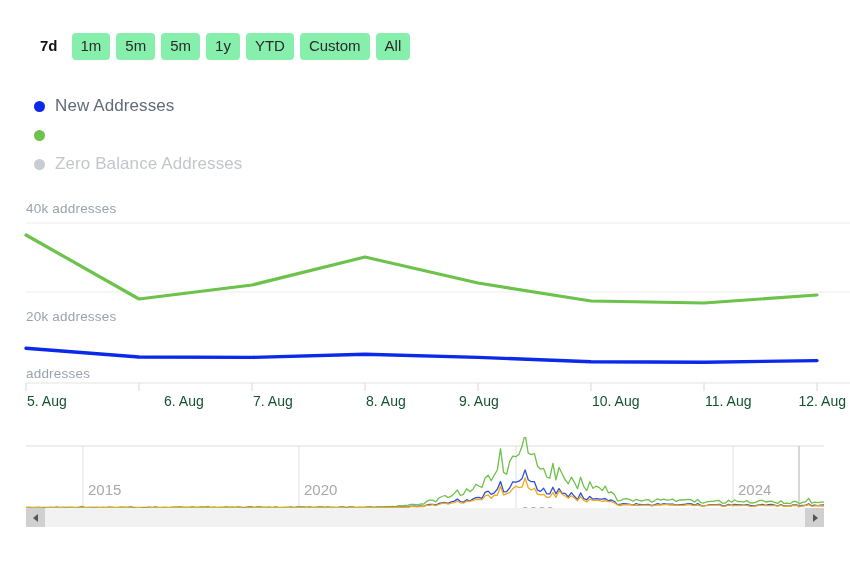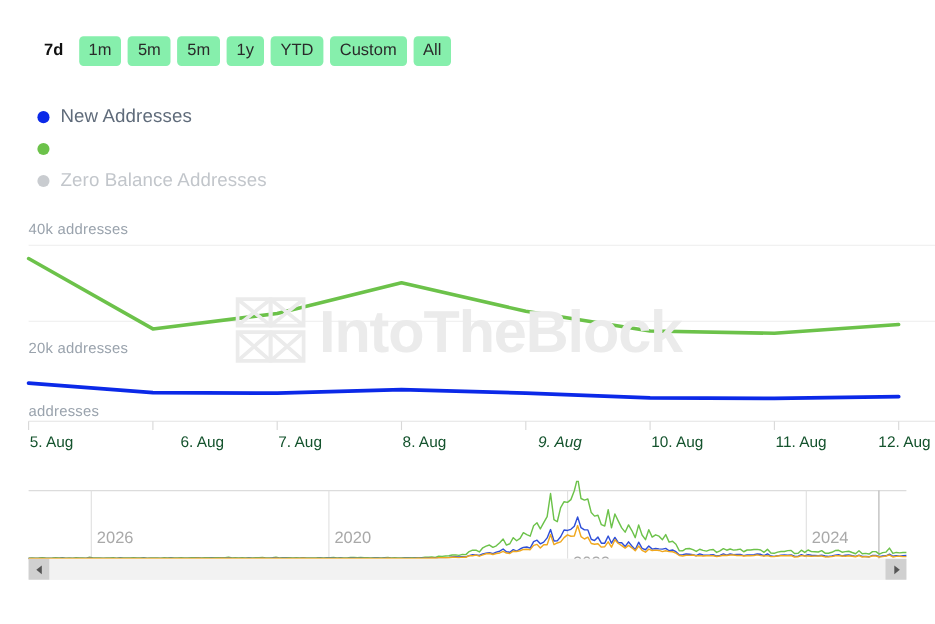--- a/index.html
+++ b/index.html
@@ -237,62 +237,47 @@
 
   <div class="axis-label" style="left:26px; top:201px;text-align:right;">40k addresses</div>
   <div class="axis-label" style="left:26px; top:281px;margin-top:28px;">20k addresses</div>
   <div class="axis-label" style="left:26px; top:366px;">addresses</div>
 
   <div id="xticks">
       <div class="xtick-label" style="left: 27px;">5. Aug</div>
       <div class="xtick-label" style="left: 140px; margin-left: 24px;">6. Aug</div>
       <div class="xtick-label" style="left: 253px;">7. Aug</div>
       <div class="xtick-label" style="left: 366px;">8. Aug</div>
-      <div class="xtick-label" style="left: 489px; font-style: italic;">9. Aug</div>
+      <div class="xtick-label" style="left: 459px;">9. Aug</div>
       <div class="xtick-label" style="left: 592px;">10. Aug</div>
       <div class="xtick-label" style="left: 705px;">11. Aug</div>
       <div class="xtick-label" style="left: auto; right: 4px;">12. Aug</div>
     </div>
 
-  <div class="watermark">
-    <svg width="430" height="76" viewBox="0 0 430 76">
-      <g fill="none" stroke="#ebebeb" stroke-width="3.4">
-        <path d="M4 10 L34 10 L34 34 L4 34 Z"></path>
-        <path d="M4 10 L34 34 M34 10 L4 34"></path>
-        <path d="M34 10 L64 10 L64 34 L34 34 Z"></path>
-        <path d="M34 10 L64 34 M64 10 L34 34"></path>
-        <path d="M4 40 L34 40 L34 66 L4 66 Z"></path>
-        <path d="M4 40 L34 66 M34 40 L4 66"></path>
-        <path d="M34 40 L64 40 L64 66 L34 66 Z"></path>
-        <path d="M34 40 L64 66 M64 40 L34 66"></path>
-      </g>
-      <text x="78" y="58" font-family="Liberation Sans, sans-serif" font-size="54" font-weight="bold" fill="#ebebeb" letter-spacing="-1">IntoTheBlock</text>
-    </svg>
-  </div>
 
   <div class="nav-wrap">
     <svg width="850" height="90" viewBox="0 0 850 90">
       <line x1="26" y1="9" x2="824" y2="9" stroke="#dcdcdc" stroke-width="1"></line>
       <g>
         <line x1="83" y1="9" x2="83" y2="71" stroke="#e0e0e0" stroke-width="1"></line>
         <line x1="299" y1="9" x2="299" y2="71" stroke="#e0e0e0" stroke-width="1"></line>
         <line x1="516" y1="9" x2="516" y2="71" stroke="#e0e0e0" stroke-width="1"></line>
         <line x1="733" y1="9" x2="733" y2="71" stroke="#e0e0e0" stroke-width="1"></line>
         <line x1="799" y1="9" x2="799" y2="71" stroke="#bdbdbd" stroke-width="1.2"></line>
       </g>
       <polyline id="nav-active" fill="none" stroke="#6cc24a" stroke-width="1.3" stroke-linejoin="round" points="26.0,70.4 29.1,70.2 32.2,70.4 35.2,70.3 38.3,70.1 41.4,70.3 44.5,70.4 47.6,70.3 50.6,70.1 53.7,70.3 56.8,70.1 59.9,70.4 63.0,70.2 66.1,70.4 69.1,70.1 72.2,70.2 75.3,70.3 78.4,70.4 81.5,69.5 84.5,70.2 87.6,70.3 90.7,70.2 93.8,70.4 96.9,70.2 99.9,70.3 103.0,70.1 106.1,70.4 109.2,70.1 112.3,70.2 115.4,70.3 118.4,70.2 121.5,70.0 124.6,70.2 127.7,70.2 130.8,70.0 133.8,70.4 136.9,70.3 140.0,70.3 143.1,70.3 146.2,70.4 149.2,70.0 152.3,70.3 155.4,70.0 158.5,70.3 161.6,70.3 164.6,70.1 167.7,70.3 170.8,70.2 173.9,70.0 177.0,70.0 180.1,69.9 183.1,70.2 186.2,70.1 189.3,70.1 192.4,70.0 195.5,70.1 198.5,70.1 201.6,69.9 204.7,70.0 207.8,69.6 210.9,70.3 213.9,70.0 217.0,70.3 220.1,70.1 223.2,70.2 226.3,70.0 229.4,70.2 232.4,70.0 235.5,70.1 238.6,69.8 241.7,70.2 244.8,70.3 247.8,70.0 250.9,69.6 254.0,70.3 257.1,70.0 260.2,70.0 263.2,70.1 266.3,70.2 269.4,70.0 272.5,70.3 275.6,69.9 278.6,70.3 281.7,70.3 284.8,70.2 287.9,70.1 291.0,69.9 294.1,70.3 297.1,69.9 300.2,70.0 303.3,69.8 306.4,70.2 309.5,69.9 312.5,70.2 315.6,70.2 318.7,69.8 321.8,69.8 324.9,70.1 327.9,69.8 331.0,70.1 334.1,70.1 337.2,70.3 340.3,70.0 343.4,70.0 346.4,70.3 349.5,69.9 352.6,69.8 355.7,70.3 358.8,70.1 361.8,70.2 364.9,70.2 368.0,70.0 371.1,69.9 374.2,70.1 377.2,69.9 380.3,69.9 383.4,70.0 386.5,69.6 389.6,69.6 392.6,69.4 395.7,69.7 398.8,68.6 401.9,68.8 405.0,68.5 408.1,68.2 411.1,67.5 414.2,67.4 417.3,67.9 420.4,67.0 423.5,67.2 426.5,64.4 429.6,63.1 432.7,63.2 435.8,64.8 438.9,61.0 441.9,59.5 445.0,58.5 448.1,60.6 451.2,59.2 454.3,56.4 457.4,53.0 460.4,58.5 463.5,57.3 466.6,51.8 469.7,54.6 472.8,52.5 475.8,47.3 478.9,49.0 482.0,50.4 485.1,41.0 488.2,38.3 491.2,43.8 494.3,38.2 497.4,32.7 500.5,11.7 503.6,35.4 506.6,37.3 509.7,24.4 512.8,19.1 515.9,19.7 519.0,17.2 522.1,9.1 525.1,-2.8 528.2,16.2 531.3,17.6 534.4,16.6 537.5,29.0 540.5,32.2 543.6,31.4 546.7,40.0 549.8,41.2 552.9,26.3 555.9,42.9 559.0,30.3 562.1,36.7 565.2,42.9 568.3,46.8 571.4,40.2 574.4,45.3 577.5,51.8 580.6,40.2 583.7,49.4 586.8,53.6 589.8,44.6 592.9,51.3 596.0,49.2 599.1,50.4 602.2,53.6 605.2,49.0 608.3,55.8 611.4,55.0 614.5,57.8 617.6,63.8 620.6,63.7 623.7,61.8 626.8,61.6 629.9,62.6 633.0,64.3 636.1,62.3 639.1,63.3 642.2,64.0 645.3,62.9 648.4,62.6 651.5,65.2 654.5,63.8 657.6,61.8 660.7,63.2 663.8,62.1 666.9,63.1 669.9,62.8 673.0,62.2 676.1,64.6 679.2,63.0 682.3,63.0 685.4,62.6 688.4,62.4 691.5,63.0 694.6,65.1 697.7,62.4 700.8,65.7 703.8,66.0 706.9,64.9 710.0,64.4 713.1,64.3 716.2,63.6 719.2,63.4 722.3,66.2 725.4,66.1 728.5,63.2 731.6,65.2 734.6,63.0 737.7,64.5 740.8,64.6 743.9,64.8 747.0,63.6 750.1,65.9 753.1,66.0 756.2,65.1 759.3,63.5 762.4,63.3 765.5,65.0 768.5,64.5 771.6,64.1 774.7,65.3 777.8,66.4 780.9,63.7 783.9,66.4 787.0,66.1 790.1,66.7 793.2,64.5 796.3,64.5 799.4,66.8 802.4,65.4 805.5,64.9 808.6,61.3 811.7,66.1 814.8,65.2 817.8,65.6 820.9,65.2 824.0,65.2"></polyline>
       <polyline id="nav-new" fill="none" stroke="#2f4fd8" stroke-width="1.3" stroke-linejoin="round" points="26.0,70.7 29.1,70.6 32.2,70.7 35.2,70.7 38.3,70.6 41.4,70.7 44.5,70.7 47.6,70.7 50.6,70.6 53.7,70.6 56.8,70.5 59.9,70.7 63.0,70.7 66.1,70.7 69.1,70.6 72.2,70.6 75.3,70.6 78.4,70.7 81.5,70.3 84.5,70.6 87.6,70.7 90.7,70.6 93.8,70.7 96.9,70.7 99.9,70.6 103.0,70.6 106.1,70.7 109.2,70.5 112.3,70.6 115.4,70.7 118.4,70.6 121.5,70.6 124.6,70.6 127.7,70.7 130.8,70.5 133.8,70.7 136.9,70.7 140.0,70.7 143.1,70.7 146.2,70.7 149.2,70.6 152.3,70.6 155.4,70.5 158.5,70.7 161.6,70.7 164.6,70.6 167.7,70.7 170.8,70.6 173.9,70.6 177.0,70.6 180.1,70.5 183.1,70.6 186.2,70.6 189.3,70.6 192.4,70.5 195.5,70.6 198.5,70.6 201.6,70.5 204.7,70.6 207.8,70.3 210.9,70.6 213.9,70.6 217.0,70.7 220.1,70.6 223.2,70.6 226.3,70.5 229.4,70.7 232.4,70.6 235.5,70.6 238.6,70.5 241.7,70.6 244.8,70.7 247.8,70.5 250.9,70.3 254.0,70.7 257.1,70.5 260.2,70.5 263.2,70.6 266.3,70.6 269.4,70.6 272.5,70.7 275.6,70.4 278.6,70.7 281.7,70.7 284.8,70.6 287.9,70.6 291.0,70.5 294.1,70.6 297.1,70.5 300.2,70.5 303.3,70.4 306.4,70.6 309.5,70.5 312.5,70.6 315.6,70.6 318.7,70.4 321.8,70.5 324.9,70.6 327.9,70.4 331.0,70.6 334.1,70.6 337.2,70.7 340.3,70.5 343.4,70.5 346.4,70.7 349.5,70.5 352.6,70.4 355.7,70.7 358.8,70.6 361.8,70.6 364.9,70.6 368.0,70.5 371.1,70.5 374.2,70.6 377.2,70.5 380.3,70.5 383.4,70.5 386.5,70.4 389.6,70.3 392.6,70.3 395.7,70.4 398.8,69.9 401.9,69.9 405.0,69.9 408.1,69.7 411.1,69.4 414.2,69.2 417.3,69.4 420.4,69.0 423.5,69.3 426.5,68.1 429.6,67.3 432.7,67.4 435.8,68.0 438.9,66.5 441.9,66.0 445.0,65.5 448.1,66.4 451.2,64.9 454.3,64.1 457.4,62.1 460.4,64.6 463.5,65.1 466.6,62.7 469.7,64.0 472.8,62.1 475.8,60.6 478.9,60.3 482.0,61.3 485.1,55.4 488.2,54.1 491.2,57.4 494.3,55.8 497.4,52.0 500.5,44.4 503.6,54.8 506.6,54.7 509.7,51.0 512.8,44.8 515.9,45.2 519.0,44.2 522.1,41.4 525.1,32.9 528.2,42.7 531.3,44.7 534.4,44.7 537.5,53.2 540.5,54.4 543.6,51.3 546.7,56.8 549.8,56.8 552.9,50.3 555.9,56.8 559.0,51.6 562.1,56.4 565.2,56.4 568.3,59.9 571.4,55.6 574.4,59.3 577.5,62.8 580.6,55.9 583.7,61.5 586.8,62.8 589.8,59.4 592.9,62.2 596.0,61.7 599.1,62.0 602.2,62.2 605.2,61.5 608.3,63.7 611.4,63.0 614.5,64.5 617.6,67.6 620.6,67.2 623.7,66.7 626.8,66.9 629.9,67.3 633.0,68.2 636.1,66.5 639.1,67.5 642.2,67.7 645.3,67.6 648.4,67.3 651.5,68.5 654.5,67.9 657.6,66.6 660.7,67.7 663.8,66.6 666.9,67.2 669.9,67.1 673.0,67.1 676.1,68.1 679.2,67.6 682.3,67.5 685.4,67.2 688.4,66.7 691.5,66.9 694.6,68.2 697.7,66.5 700.8,68.5 703.8,68.8 706.9,68.3 710.0,67.7 713.1,67.6 716.2,67.7 719.2,67.4 722.3,68.6 725.4,68.8 728.5,67.3 731.6,68.3 734.6,67.3 737.7,67.8 740.8,68.0 743.9,68.2 747.0,67.7 750.1,68.4 753.1,68.9 756.2,68.4 759.3,67.8 762.4,67.3 765.5,68.4 768.5,67.7 771.6,67.5 774.7,68.2 777.8,68.8 780.9,67.7 783.9,68.8 787.0,68.9 790.1,69.2 793.2,67.9 796.3,67.9 799.4,69.0 802.4,68.5 805.5,68.3 808.6,66.8 811.7,68.7 814.8,68.1 817.8,68.6 820.9,68.1 824.0,68.0"></polyline>
       <polyline id="nav-price" fill="none" stroke="#f0a81e" stroke-width="1.3" stroke-linejoin="round" points="26.0,70.7 29.1,70.7 32.2,70.7 35.2,70.7 38.3,70.7 41.4,70.7 44.5,70.8 47.6,70.7 50.6,70.6 53.7,70.7 56.8,70.7 59.9,70.7 63.0,70.7 66.1,70.8 69.1,70.7 72.2,70.7 75.3,70.7 78.4,70.8 81.5,70.5 84.5,70.7 87.6,70.7 90.7,70.7 93.8,70.8 96.9,70.7 99.9,70.7 103.0,70.6 106.1,70.7 109.2,70.6 112.3,70.7 115.4,70.7 118.4,70.7 121.5,70.6 124.6,70.7 127.7,70.7 130.8,70.6 133.8,70.8 136.9,70.7 140.0,70.7 143.1,70.8 146.2,70.8 149.2,70.6 152.3,70.7 155.4,70.6 158.5,70.7 161.6,70.7 164.6,70.6 167.7,70.7 170.8,70.7 173.9,70.6 177.0,70.6 180.1,70.5 183.1,70.7 186.2,70.7 189.3,70.7 192.4,70.6 195.5,70.6 198.5,70.7 201.6,70.5 204.7,70.7 207.8,70.4 210.9,70.7 213.9,70.6 217.0,70.7 220.1,70.7 223.2,70.7 226.3,70.7 229.4,70.7 232.4,70.6 235.5,70.7 238.6,70.5 241.7,70.7 244.8,70.8 247.8,70.6 250.9,70.5 254.0,70.7 257.1,70.6 260.2,70.7 263.2,70.6 266.3,70.7 269.4,70.6 272.5,70.7 275.6,70.5 278.6,70.7 281.7,70.7 284.8,70.7 287.9,70.7 291.0,70.6 294.1,70.7 297.1,70.6 300.2,70.6 303.3,70.6 306.4,70.7 309.5,70.6 312.5,70.7 315.6,70.7 318.7,70.6 321.8,70.6 324.9,70.7 327.9,70.6 331.0,70.7 334.1,70.7 337.2,70.7 340.3,70.6 343.4,70.6 346.4,70.8 349.5,70.6 352.6,70.5 355.7,70.7 358.8,70.7 361.8,70.7 364.9,70.7 368.0,70.6 371.1,70.6 374.2,70.7 377.2,70.6 380.3,70.5 383.4,70.6 386.5,70.4 389.6,70.5 392.6,70.3 395.7,70.5 398.8,70.0 401.9,70.1 405.0,70.0 408.1,70.1 411.1,69.6 414.2,69.6 417.3,69.9 420.4,69.5 423.5,69.6 426.5,68.2 429.6,68.3 432.7,67.6 435.8,68.6 438.9,67.5 441.9,66.4 445.0,66.2 448.1,67.1 451.2,66.2 454.3,65.7 457.4,64.2 460.4,65.8 463.5,66.2 466.6,64.1 469.7,64.3 472.8,63.7 475.8,62.5 478.9,62.3 482.0,62.7 485.1,58.8 488.2,57.9 491.2,61.2 494.3,58.2 497.4,58.3 500.5,49.0 503.6,58.1 506.6,56.6 509.7,55.6 512.8,51.7 515.9,49.2 519.0,50.5 522.1,50.2 525.1,40.8 528.2,50.8 531.3,53.0 534.4,51.3 537.5,57.1 540.5,57.8 543.6,57.3 546.7,60.4 549.8,60.0 552.9,55.6 555.9,60.4 559.0,53.7 562.1,57.1 565.2,59.0 568.3,61.3 571.4,58.8 574.4,61.0 577.5,63.7 580.6,59.4 583.7,63.3 586.8,65.0 589.8,62.2 592.9,63.5 596.0,63.1 599.1,63.4 602.2,64.5 605.2,63.7 608.3,64.5 611.4,64.6 614.5,65.9 617.6,68.0 620.6,68.5 623.7,67.8 626.8,67.9 629.9,67.5 633.0,68.3 636.1,68.1 639.1,68.4 642.2,68.2 645.3,68.1 648.4,68.2 651.5,68.9 654.5,68.4 657.6,67.8 660.7,68.0 663.8,67.5 666.9,67.6 669.9,68.0 673.0,67.9 676.1,68.4 679.2,68.2 682.3,68.3 685.4,68.0 688.4,67.4 691.5,68.1 694.6,68.5 697.7,68.1 700.8,68.9 703.8,69.0 706.9,68.4 710.0,68.2 713.1,68.2 716.2,68.2 719.2,68.0 722.3,69.4 725.4,69.1 728.5,68.1 731.6,68.5 734.6,68.4 737.7,68.7 740.8,68.6 743.9,68.4 747.0,68.4 750.1,69.3 753.1,69.2 756.2,69.0 759.3,68.2 762.4,68.3 765.5,68.5 768.5,68.7 771.6,68.3 774.7,68.7 777.8,69.1 780.9,68.0 783.9,69.4 787.0,69.0 790.1,69.3 793.2,68.4 796.3,68.5 799.4,69.4 802.4,69.0 805.5,68.5 808.6,67.6 811.7,69.3 814.8,68.8 817.8,68.7 820.9,69.0 824.0,69.0"></polyline>
     </svg>
 
     
   </div>
 
   <div id="nav-years">
-      <div class="nav-year" style="left: 88px;">2026</div>
+      <div class="nav-year" style="left: 88px;">2015</div>
       <div class="nav-year" style="left: 304px;">2020</div>
       <div class="nav-year" style="left: 521px; margin-top: 22px;">2022</div>
       <div class="nav-year" style="left: 738px;">2024</div>
     </div>
 
   <div class="scrollbar">
     <div class="sb-arrow left">
       <span class="tri"></span>
     </div>
     <div class="sb-track"></div>

